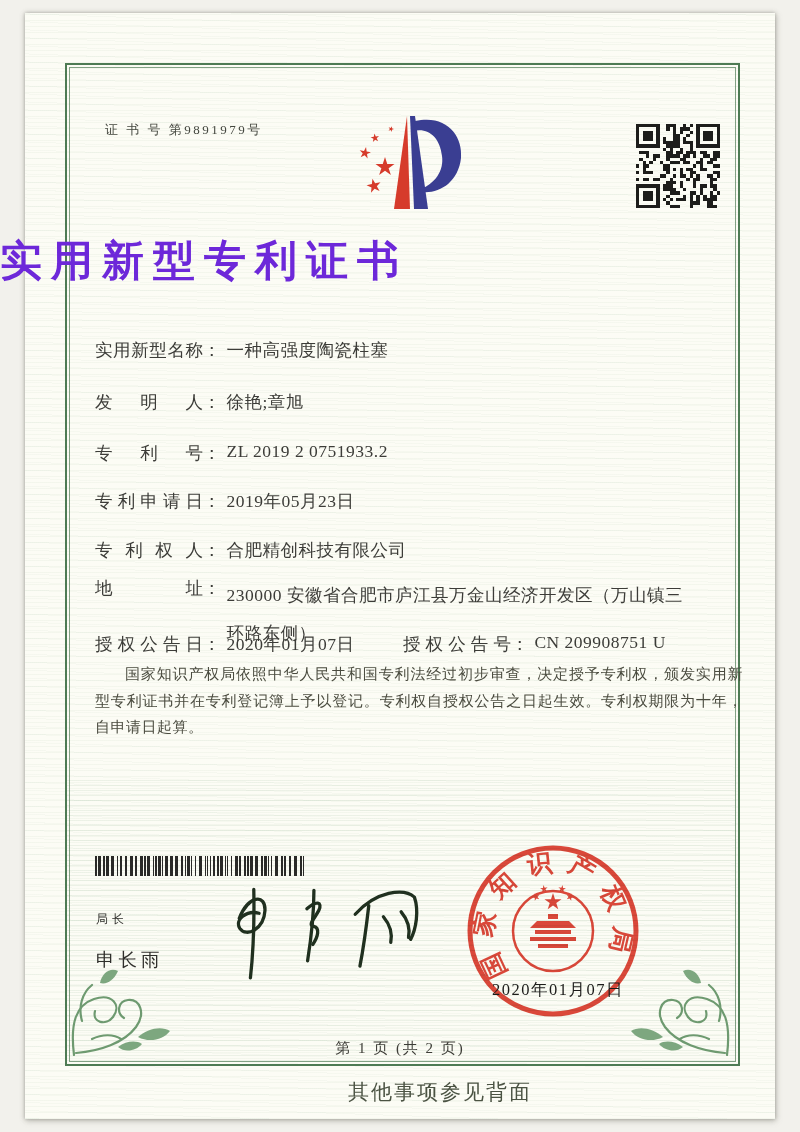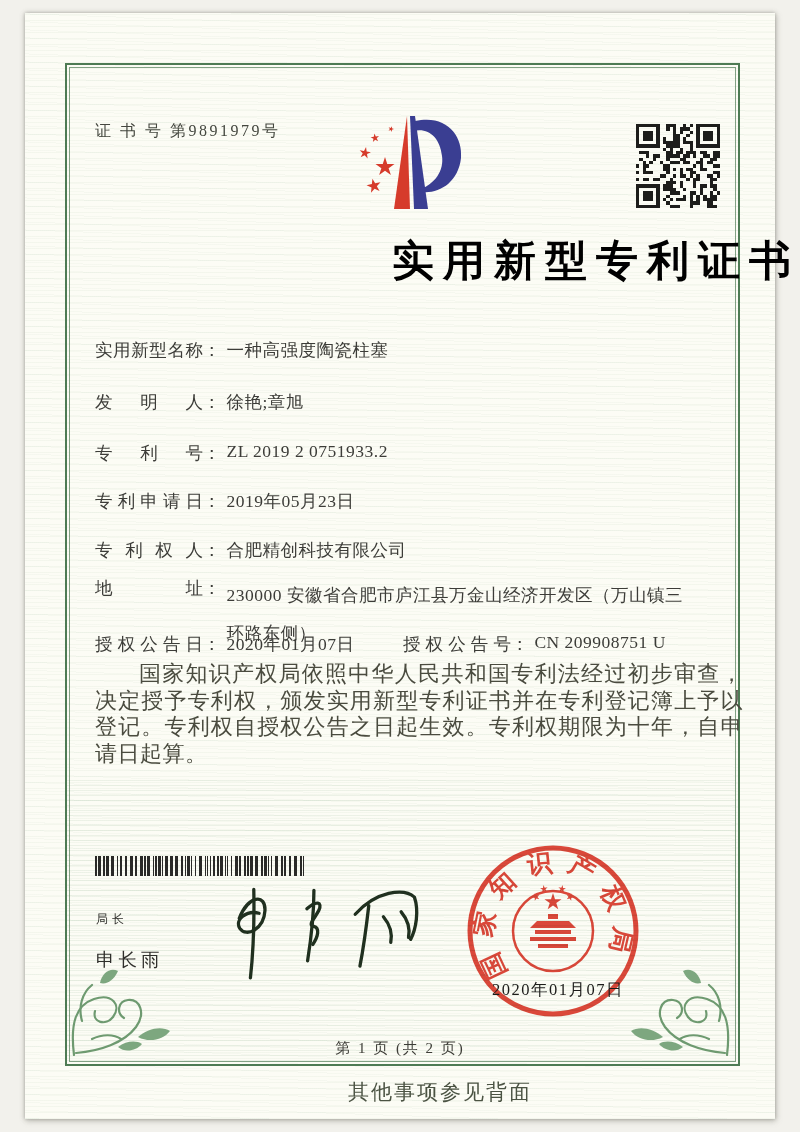--- a/index.html
+++ b/index.html
@@ -24,39 +24,39 @@
     position:absolute;left:67px;top:780px;width:669px;height:281px;
     background:repeating-linear-gradient(0deg, rgba(122,164,124,.12) 0 1px, rgba(0,0,0,0) 1px 5px);
     pointer-events:none;
   }
   .frame{
     position:absolute;left:65px;top:63px;width:671px;height:999px;
     border:2px solid #4e7b54;
   }
   .frame-inner{position:absolute;inset:2px;border:1px solid rgba(78,123,84,.7);}
   .cert-no{
-    position:absolute;left:95px;top:121px;
-    font-size:16px;color:#44473f;letter-spacing:2.5px;
+    position:absolute;left:105px;top:121px;
+    font-size:13px;color:#44473f;letter-spacing:2.5px;
   }
   .logo{position:absolute;left:338px;top:101px;width:135px;height:122px;}
   .qr{position:absolute;left:636px;top:124px;width:84px;height:84px;}
   .title{
-    position:absolute;left:0;top:233px;width:100%;text-align:right;
-    font-size:42px;font-weight:bold;color:#000000;letter-spacing:9px;
+    position:absolute;left:0;top:233px;width:100%;text-align:left;
+    font-size:42px;font-weight:bold;color:#6d28d9;letter-spacing:9px;
     font-family:"DejaVu Serif","Liberation Serif",serif;
   }
   .field{position:absolute;left:95px;font-size:17.5px;color:#3c3c38;white-space:nowrap;}
   .flabel{display:inline-block;width:108px;text-align:justify;text-align-last:justify;vertical-align:top;font-family:Liberation Mono, monospace;}
   .colon{vertical-align:top;}
   .fvalue{margin-left:6px;letter-spacing:.5px;vertical-align:top;}
   .fvalue.addr{display:inline-block;width:470px;white-space:normal;line-height:38px;}
   .fgroup{display:inline-block;}
   .body-text{
     position:absolute;left:95px;top:661px;width:648px;
-    font-size:22px;line-height:26.5px;color:#4a4b3f;text-align:justify;letter-spacing:.5px;
+    font-size:15px;line-height:26.5px;color:#4a4b3f;text-align:justify;letter-spacing:.5px;
   }
   .body-text p{margin:0 0 3px 0;text-indent:2em;}
   .barcode{position:absolute;left:95px;top:856px;width:212px;height:20px;}
   .director-title{position:absolute;left:96px;top:911px;font-size:12px;color:#2f2f2b;letter-spacing:4px;text-align:center;}
   .director-name{position:absolute;left:96px;top:947px;font-size:18.5px;color:#2f2f2b;letter-spacing:4px;}
   .sig{position:absolute;left:222px;top:880px;width:200px;height:100px;transform:rotate(-3deg);}
   .seal{position:absolute;left:464px;top:842px;width:178px;height:178px;opacity:.92;mix-blend-mode:multiply;}
   .seal-date{position:absolute;left:492px;top:979px;font-size:16.5px;color:#1c1c1a;letter-spacing:1.5px;z-index:5;}
   .page-num{position:absolute;left:0;top:1031px;width:100%;text-align:center;font-size:15px;color:#3d3d37;letter-spacing:2px;margin-top:8px;}
   .back-note{position:absolute;left:0;top:1078px;width:100%;text-align:center;font-size:21px;color:#4b5343;letter-spacing:2px;padding-left:40px;}

